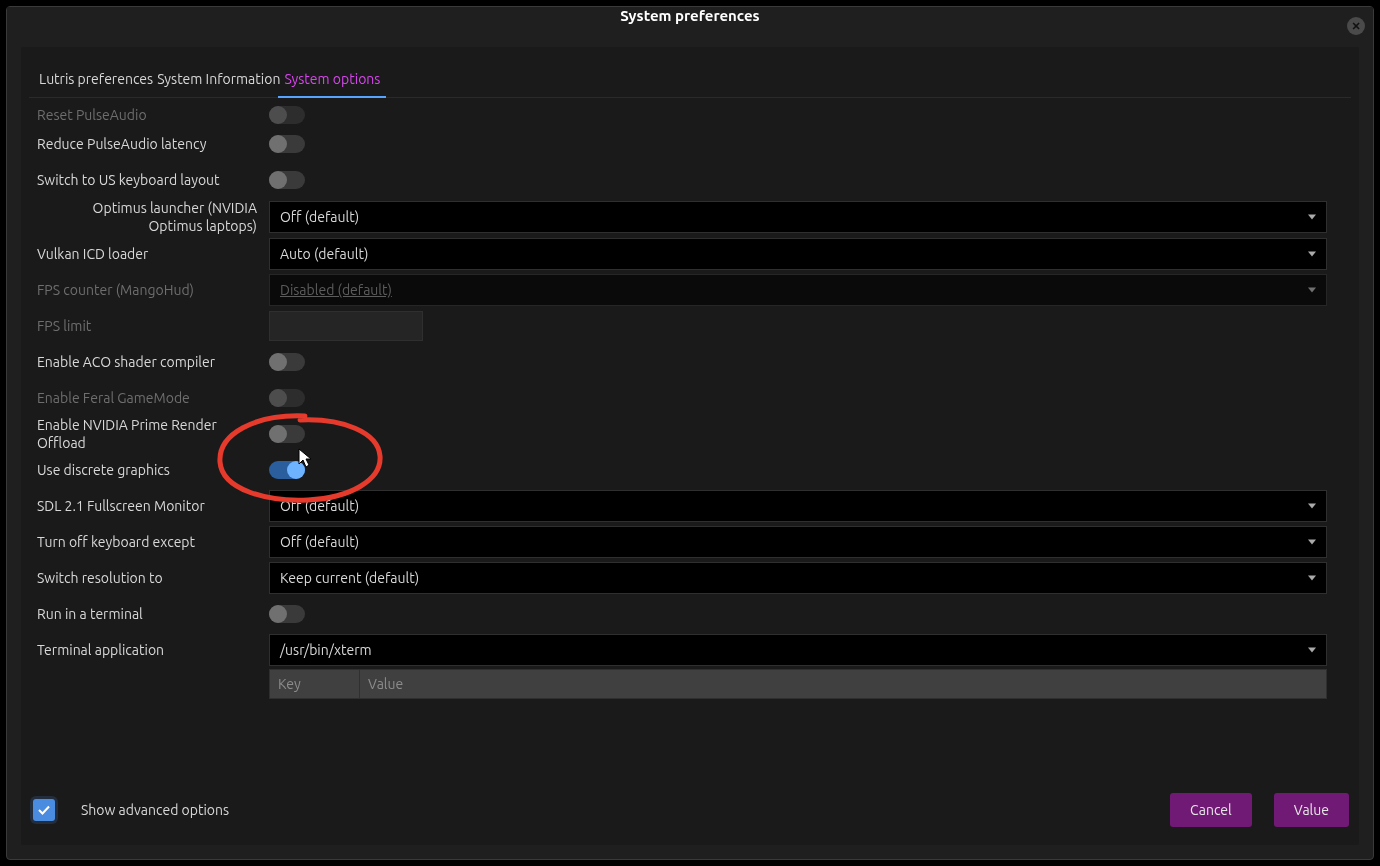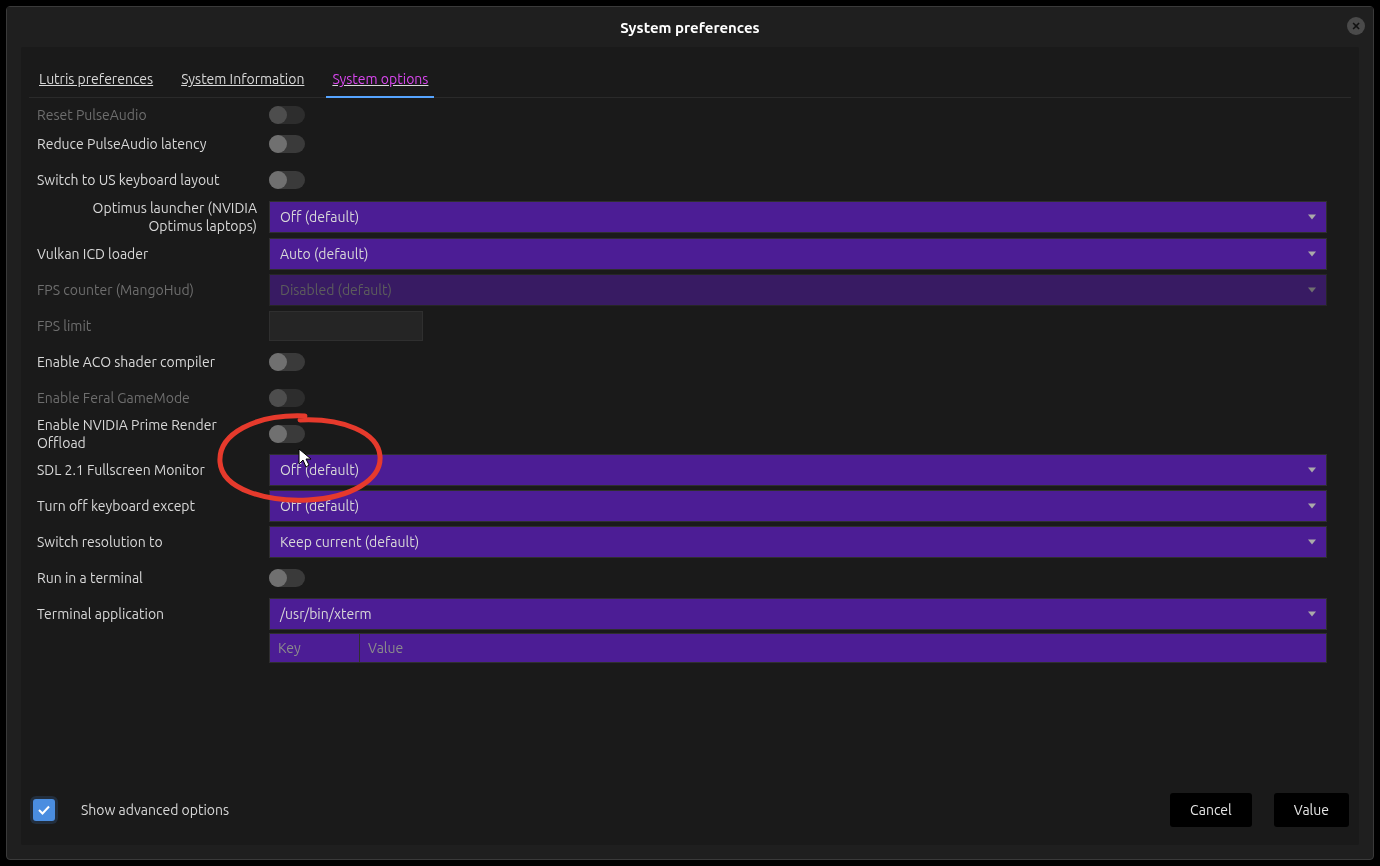--- a/index.html
+++ b/index.html
@@ -19,21 +19,21 @@
     border: 1px solid #3a3a3a;
     border-radius: 4px;
     display: flex;
     flex-direction: column;
   }
   
   .titlebar {
     position: relative;
     height: 40px;
     display: flex;
-    align-items: center;
+    align-items: flex-start;
     justify-content: center;
     background: #1f1f1f;
     font-weight: 600;
     color: #ffffff;
     font-size: 15px;
   }
   .titlebar .close-btn {
     position: absolute;
     right: 8px; top: 10px;
     width: 18px; height: 18px;
@@ -49,24 +49,22 @@
     flex: 1;
     background: #1a1a1a;
     border-radius: 2px;
     display: flex; flex-direction: column;
     overflow: hidden;
     padding: 8px 8px 10px 8px;
   }
   
   .tabs {
     display: flex;
-    gap: 24px;
     padding: 10px 8px 0 8px;
     border-bottom: 1px solid #2a2a2a;
-    text-decoration: underline;
   }
   .tab {
     padding: 6px 2px 10px 2px;
     color: #d8d8d8;
     cursor: pointer;
     position: relative;
   }
   .tab.active {
     color: #d946ef;
   }
@@ -117,29 +115,29 @@
     top: 0;
   }
   .toggle.off .knob { left: 0; background: #707070; }
   .toggle.on { background: #2b5e9d; }
   .toggle.on .knob { right: 0; background: #6db3ff; }
   .toggle.disabled { opacity: .6; }
   
   .select {
     flex: 1;
     height: 32px;
-    background: #4c1d95;
+    background: #000000;
     border: 1px solid #2f2f2f;
     display: flex; align-items: center;
     padding: 0 30px 0 10px;
     position: relative;
     cursor: pointer;
     color: #d8d8d8;
   }
-  .select.disabled { opacity: .6; color: #888; }
+  .select.disabled { opacity: .6; color: #888; text-decoration: underline; }
   .select .caret {
     position: absolute;
     right: 10px; top: 50%;
     transform: translateY(-50%);
     width: 0; height: 0;
     border-left: 4px solid transparent;
     border-right: 4px solid transparent;
     border-top: 5px solid #aaa;
   }
   
@@ -148,21 +146,21 @@
     background: #252525;
     border: 1px solid #2f2f2f;
     color: #d8d8d8;
     padding: 0 8px;
     outline: none;
   }
   
   .env-header {
     flex: 1;
     height: 30px;
-    background: #4c1d95;
+    background: #404040;
     border: 1px solid #2f2f2f;
     display: flex;
     align-items: stretch;
     color: #8c8c8c;
   }
   .env-header .col {
     display: flex; align-items: center;
     padding-left: 8px;
   }
   .env-header .col-key { width: 90px; border-right: 1px solid #303030; }
@@ -185,21 +183,21 @@
     background: #4a8de0;
     display: inline-flex; align-items: center; justify-content: center;
     color: #fff; font-size: 14px; font-weight: bold;
     margin-right: 4px;
     box-shadow: 0 0 0 3px rgba(74,141,224,.18);
   }
   .footer .spacer { flex: 1; }
   .btn {
     height: 34px;
     padding: 0 20px;
-    background: #000000;
+    background: #701a75;
     border-radius: 3px;
     display: inline-flex; align-items: center; justify-content: center;
     cursor: pointer;
     color: #e6e6e6;
   }
   
   .annot {
     position: absolute;
     pointer-events: none;
   }
@@ -312,20 +310,28 @@
 
       <div class="row">
         <div class="label-cell">Enable NVIDIA Prime Render Offload</div>
         <div class="control-cell">
           <div class="toggle off">
               <div class="knob"></div>
             </div>
         </div>
       </div>
 
+      <div class="row">
+        <div class="label-cell">Use discrete graphics</div>
+        <div class="control-cell">
+          <div class="toggle on">
+              <div class="knob"></div>
+            </div>
+        </div>
+      </div>
 
       <div class="row">
         <div class="label-cell">SDL 2.1 Fullscreen Monitor</div>
         <div class="control-cell">
           <div class="select">
             <span>Off (default)</span>
             <span class="caret"></span>
           </div>
         </div>
       </div>

